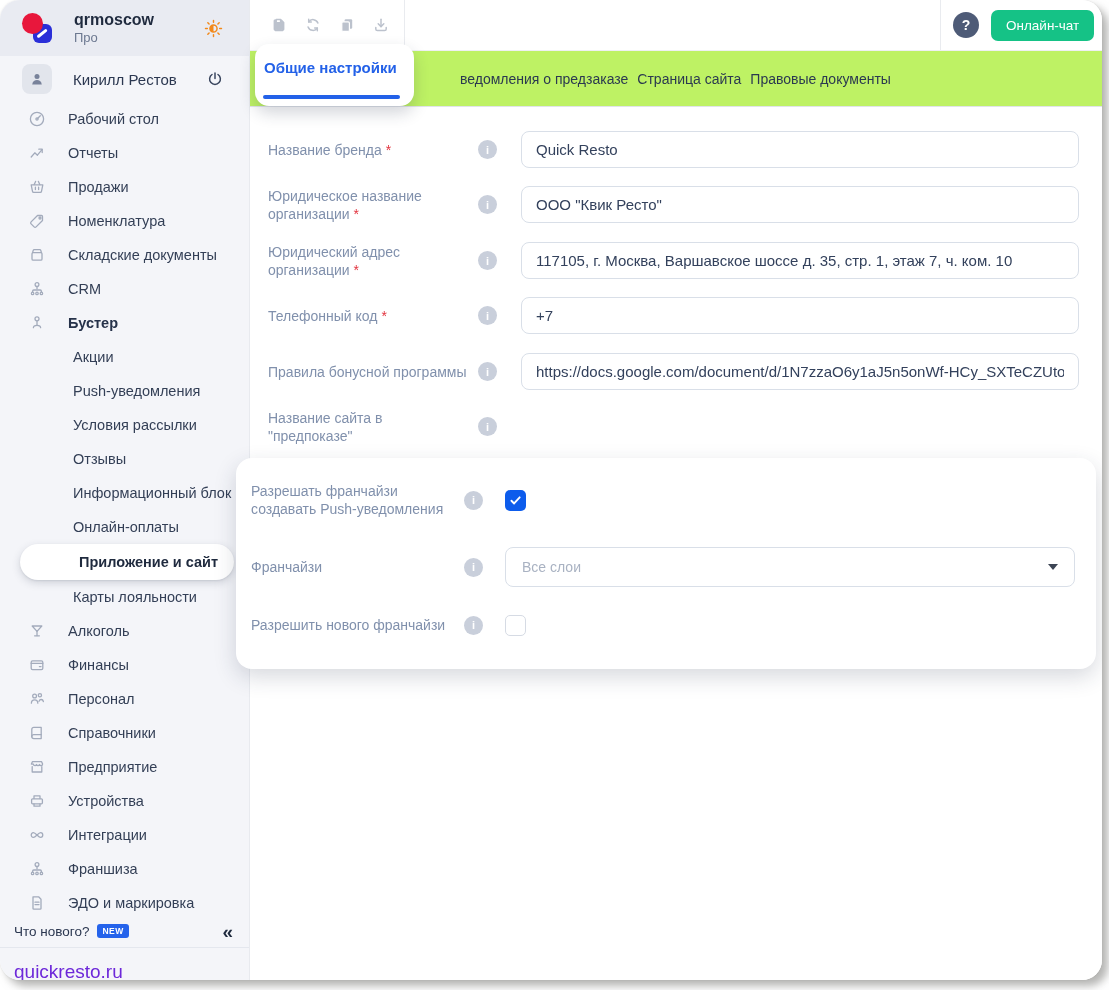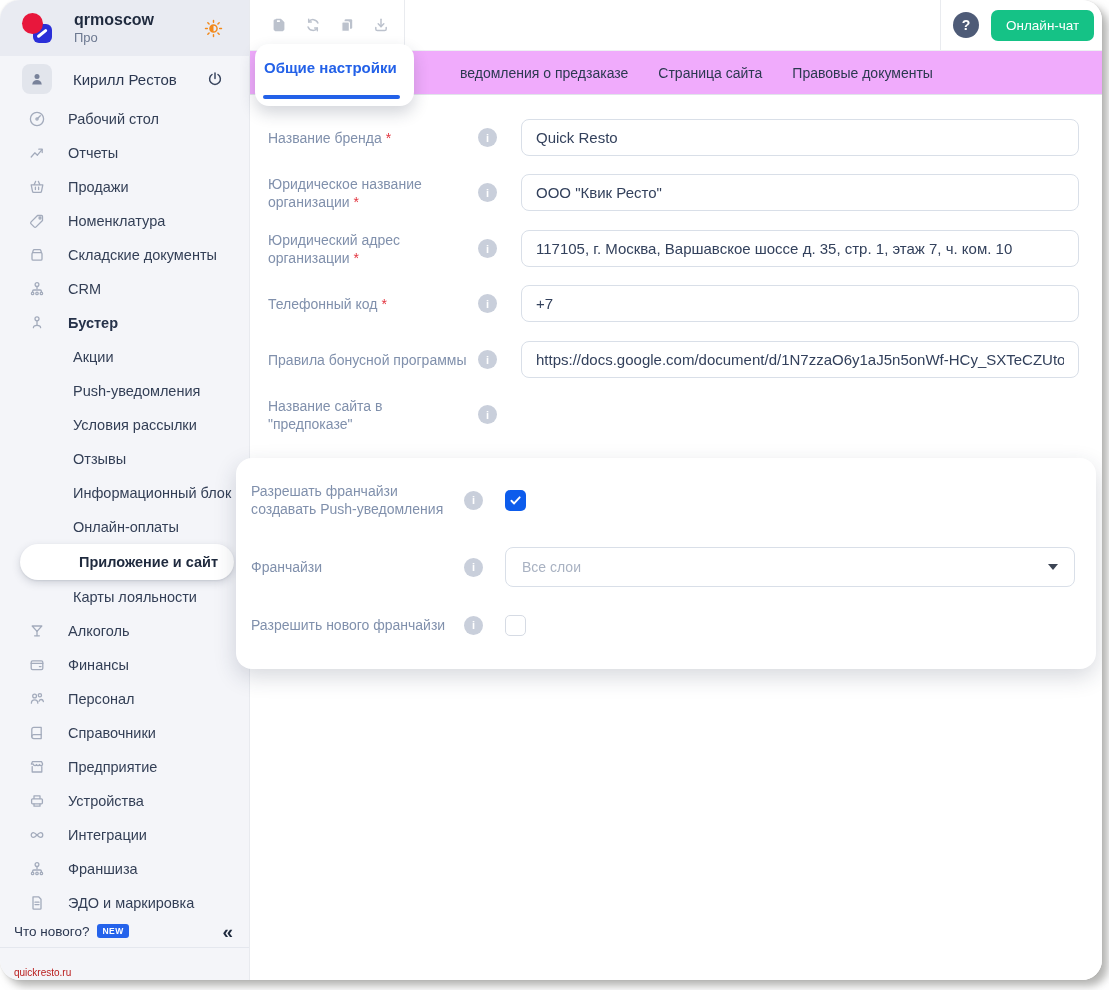--- a/index.html
+++ b/index.html
@@ -40,36 +40,36 @@
                    box-shadow:0 3px 9px rgba(45,55,80,.18),0 1px 2px rgba(45,55,80,.10);
                    font-weight:700;color:#1f2a3e;position:relative;z-index:5;}
 
   .sb-footer{flex:none;}
   .wn-row{height:28px;display:flex;align-items:center;padding:0 16px 0 14px;font-size:13.5px;color:#2b3750;}
   .wn-label{cursor:pointer;}
   .badge{margin-left:8px;background:#2563eb;color:#fff;font-size:8.5px;font-weight:700;padding:2.5px 5px;
          border-radius:3px;letter-spacing:.5px;line-height:1;}
   .collapse{margin-left:auto;font-size:19px;color:#1f2a3e;line-height:1;cursor:pointer;font-weight:700;}
   .site-row{height:32px;border-top:1px solid #e4e7ee;display:flex;align-items:center;padding:0 14px;margin-top:2px;}
-  .site-row a{color:#b91c1c;font-size:10px;text-decoration:none;cursor:pointer;margin-top:16px;}
+  .site-row a{color:#6d28d9;font-size:19px;text-decoration:none;cursor:pointer;margin-top:16px;}
 
   
   .main{position:absolute;left:250px;top:0;width:852px;height:100%;background:#fff;}
   .toolbar{height:50px;position:relative;border-bottom:1px solid #eef0f3;}
   .tb-icons{display:flex;gap:16px;padding:16px 0 0 20px;}
   .tb-icon{width:18px;height:18px;cursor:pointer;}
   .tb-icon svg{width:18px;height:18px;stroke:#bcc2cd;fill:none;stroke-width:1.5;stroke-linecap:round;stroke-linejoin:round;}
   .tb-div{position:absolute;top:0;bottom:0;width:1px;background:#e9ebef;}
   .help{position:absolute;left:703px;top:12px;width:26px;height:26px;border-radius:50%;background:#4e5b77;
         color:#fff;font-weight:700;font-size:14px;display:flex;align-items:center;justify-content:center;cursor:pointer;}
   .chat-btn{position:absolute;left:741px;top:10px;height:31px;padding:0 15px;background:#15c286;color:#fff;
             border:none;border-radius:7px;font-size:13.5px;font-family:inherit;display:flex;align-items:center;cursor:pointer;}
 
-  .tabbar{height:44px;background:#f0abfc;border-bottom:1px solid #e1e4ea;display:flex;align-items:center;
-          padding-left:210px;gap:30px;box-sizing:border-box;}
+  .tabbar{height:56px;background:#bef264;border-bottom:1px solid #e1e4ea;display:flex;align-items:center;
+          padding-left:210px;gap:9px;box-sizing:border-box;}
   .tab{font-size:14px;color:#2b3950;cursor:pointer;white-space:nowrap;}
 
   .tab-card{position:absolute;left:255px;top:44px;width:159px;height:62px;background:#fff;border-radius:14px;
             box-shadow:0 7px 16px rgba(35,45,70,.20);z-index:20;}
   .tab-card .lbl{margin:15px 0 0 9px;font-size:15px;font-weight:700;color:#2361e8;white-space:nowrap;cursor:pointer;}
   .tab-card .ul{position:absolute;left:8px;bottom:7px;width:137px;height:4px;background:#2361e8;border-radius:2px;}
 
   .content{position:relative;height:500px;}
   .f-row{position:absolute;left:18px;display:flex;align-items:center;min-height:37px;}
   .f-label{width:200px;font-size:14px;line-height:18px;color:#8090ac;}

